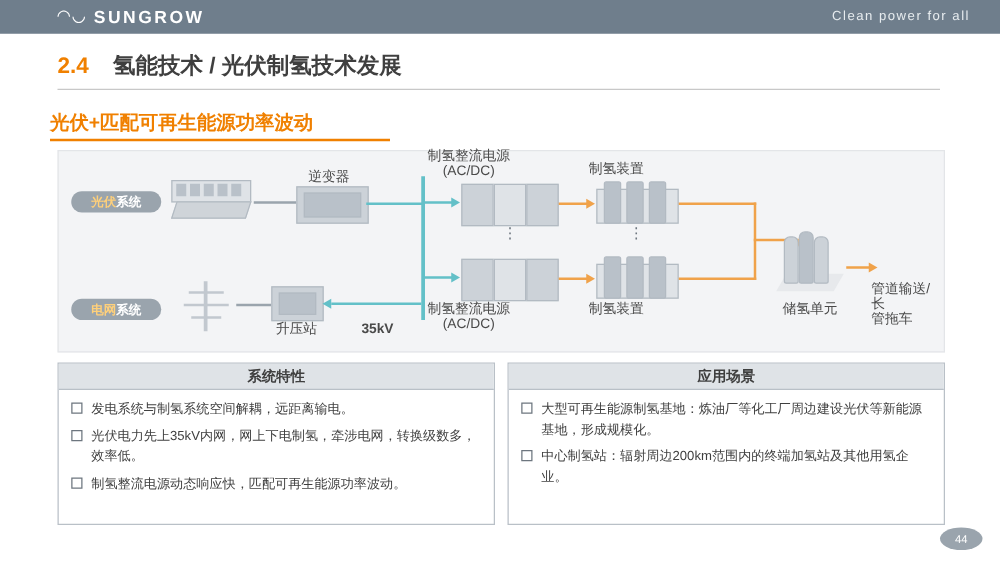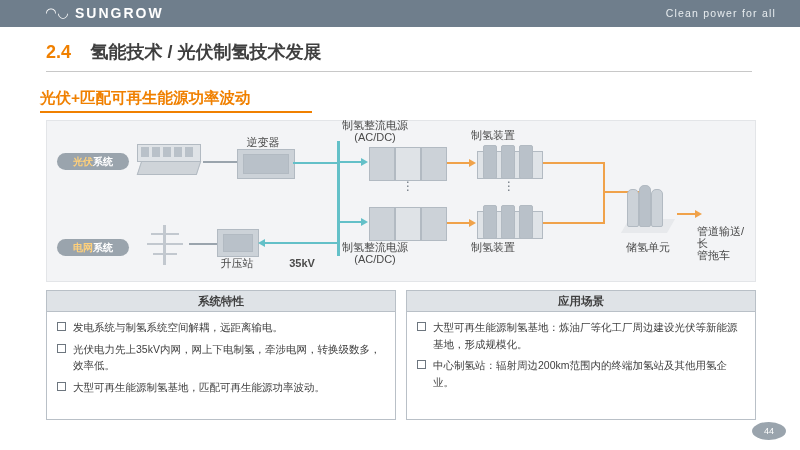--- a/index.html
+++ b/index.html
@@ -201,21 +201,21 @@
       <span>管拖车</span>
     </div>
 
   </div>
 
   <div class="tbl left">
     <div class="head">系统特性</div>
     <div class="body">
       <div class="li"><span class="bx"></span><span>发电系统与制氢系统空间解耦，远距离输电。</span></div>
       <div class="li"><span class="bx"></span><span>光伏电力先上35kV内网，网上下电制氢，牵涉电网，转换级数多，效率低。</span></div>
-      <div class="li"><span class="bx"></span><span>大型可再生能源制氢基地，匹配可再生能源功率波动。</span></div>
+      <div class="li"><span class="bx"></span><span>制氢整流电源动态响应快，匹配可再生能源功率波动。</span></div>
     </div>
   </div>
 
   <div class="tbl right">
     <div class="head">应用场景</div>
     <div class="body">
       <div class="li"><span class="bx"></span><span>大型可再生能源制氢基地：炼油厂等化工厂周边建设光伏等新能源基地，形成规模化。</span></div>
       <div class="li"><span class="bx"></span><span>中心制氢站：辐射周边200km范围内的终端加氢站及其他用氢企业。</span></div>
     </div>
   </div>

